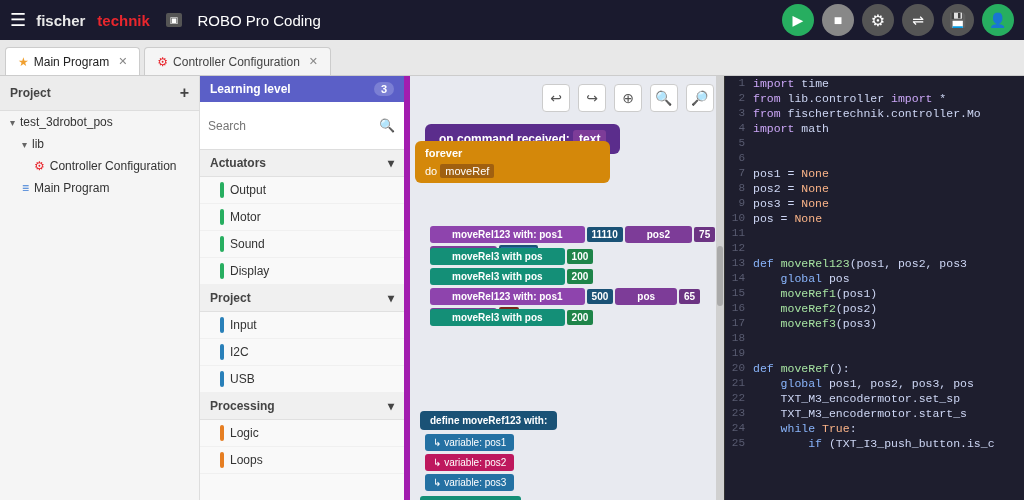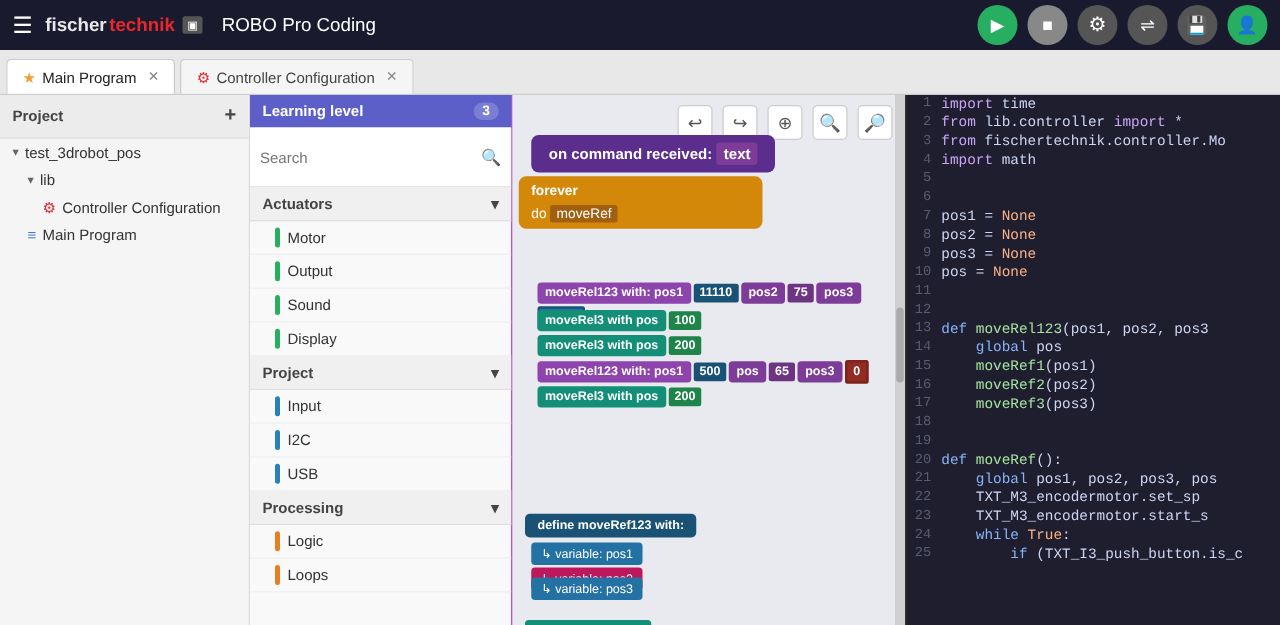--- a/index.html
+++ b/index.html
@@ -7,21 +7,21 @@
 
     
     #topbar {
       height: 40px;
       background: #1a1a2e;
       display: flex;
       align-items: center;
       padding: 0 10px;
       gap: 10px;
     }
-    #logo { display: flex; align-items: center; gap: 2px; }
+    #logo { display: flex; align-items: center; gap: 12px; }
     #topbar-right { margin-left: auto; display: flex; gap: 8px; align-items: center; }
     .topbar-btn {
       width: 32px; height: 32px;
       border-radius: 50%;
       display: flex; align-items: center; justify-content: center;
       cursor: pointer; color: white; font-size: 14px;
     }
     .topbar-btn-play { background: #27ae60; }
     .topbar-btn-stop { background: #888; }
     .topbar-btn-gear { background: #555; }
@@ -84,21 +84,21 @@
       color: #333;
     }
     .tree-arrow { font-size: 10px; color: #666; }
     .tree-icon-red { color: #e8262d; font-size: 12px; }
     .tree-icon-blue { color: #3a7bd5; font-size: 12px; }
 
     
     #block-panel {
       width: 210px;
       background: #f9f9f9;
-      border-right: 1px solid #a21caf;
+      border-right: 6px solid #a21caf;
       display: flex;
       flex-direction: column;
     }
     #block-panel-header {
       background: #5b5fc7;
       color: white;
       padding: 6px 10px;
       display: flex;
       align-items: center;
       justify-content: space-between;
@@ -212,21 +212,21 @@
     .kw-from { color: #cba6f7; }
     .kw-def { color: #89b4fa; }
     .kw-global { color: #89b4fa; }
     .kw-while { color: #89b4fa; }
     .kw-if { color: #89b4fa; }
     .kw-true { color: #fab387; }
     .kw-none { color: #fab387; }
     .fn-name { color: #a6e3a1; text-align: right; }
     .mini-block {
       color: white;
-      padding: 3px 6px;
+      padding: 3px 22px;
       border-radius: 3px;
       font-size: 10px;
       font-weight: 600;
     }
     .num-block {
       background: #1a5276;
       color: white;
       padding: 2px 5px;
       border-radius: 2px;
       font-size: 10px;
@@ -346,25 +346,25 @@
       <input type="text" style="font-size: 12px; border: none; outline: none; width: 100%;" placeholder="Search">
       <span style="color:#888;">🔍</span>
     </div>
 
     <div class="category-header">
       <span>Actuators</span>
       <span>▾</span>
     </div>
     <div class="block-item">
       <div class="color-bar bar-green"></div>
+      <span>Output</span>
+    </div>
+    <div class="block-item">
+      <div class="color-bar bar-green"></div>
       <span>Motor</span>
-    </div>
-    <div class="block-item">
-      <div class="color-bar bar-green"></div>
-      <span>Output</span>
     </div>
     <div class="block-item">
       <div class="color-bar bar-green"></div>
       <span>Sound</span>
     </div>
     <div class="block-item">
       <div class="color-bar bar-green"></div>
       <span>Display</span>
     </div>
 
@@ -402,21 +402,21 @@
   <div id="canvas-area">
 
     <div id="canvas-toolbar">
       <div class="canvas-tool-btn">↩</div>
       <div class="canvas-tool-btn">↪</div>
       <div class="canvas-tool-btn">⊕</div>
       <div class="canvas-tool-btn">🔍</div>
       <div class="canvas-tool-btn">🔎</div>
     </div>
 
-    <div style="position:absolute;top:32px;left:15px;background:#5b2d8c;color:white;padding:8px 14px;border-radius:6px;font-size:12px;font-weight:600;min-width:190px;">
+    <div style="position:absolute;top:48px;left:15px;background:#5b2d8c;color:white;padding:8px 14px;border-radius:6px;font-size:12px;font-weight:600;min-width:190px;">
       <span>on command received: </span><span style="background:#7d3c98;padding:2px 6px;border-radius:3px;">text</span>
     </div>
 
     <div style="position:absolute;top:65px;left:5px;background:#d4880a;border-radius:6px;padding:4px;width:195px;">
       <div style="color:white;font-size:11px;font-weight:600;padding:2px 6px;">forever</div>
       <div style="background:#d4880a;color:white;font-size:11px;padding:2px 6px;margin-top:2px;">do <span style="background:#a06010;padding:1px 5px;border-radius:2px;">moveRef</span></div>
     </div>
 
     <div style="position:absolute;top:150px;left:20px;display:flex;align-items:center;gap:2px;flex-wrap:wrap;">
       <span class="mini-block" style="background:#8e44ad;font-size:10px;">moveRel123 with: pos1</span>
@@ -449,21 +449,21 @@
     <div style="position:absolute;top:233px;left:20px;display:flex;align-items:center;gap:2px;">
       <span class="mini-block" style="background:#148f77;font-size:10px;">moveRel3 with pos</span>
       <span class="green-num">200</span>
     </div>
 
     <div style="position:absolute;top:335px;left:10px;background:#1a5276;color:white;padding:4px 10px;border-radius:4px;font-size:10px;font-weight:600;">
       define moveRef123 with:
     </div>
     <div style="position:absolute;top:358px;left:15px;background:#2471a3;color:white;padding:3px 8px;border-radius:3px;font-size:10px;">↳ variable: pos1</div>
     <div style="position:absolute;top:378px;left:15px;background:#be185d;color:white;padding:3px 8px;border-radius:3px;font-size:10px;">↳ variable: pos2</div>
-    <div style="position:absolute;top:386px;left:15px;background:#2471a3;color:white;padding:3px 8px;border-radius:3px;font-size:10px;">↳ variable: pos3</div>
+    <div style="position:absolute;top:398px;left:15px;background:#2471a3;color:white;padding:3px 8px;border-radius:3px;font-size:10px;">↳ variable: pos3</div>
     <div style="position:absolute;top:420px;left:10px;background:#148f77;color:white;padding:3px 8px;border-radius:3px;font-size:10px;">moveRef1 with pos</div>
 
     <div class="scrollbar-stub">
       <div class="scrollbar-thumb"></div>
     </div>
   </div>
 
   <div id="code-panel">
     <div class="code-line">
       <span class="line-num">1</span>

